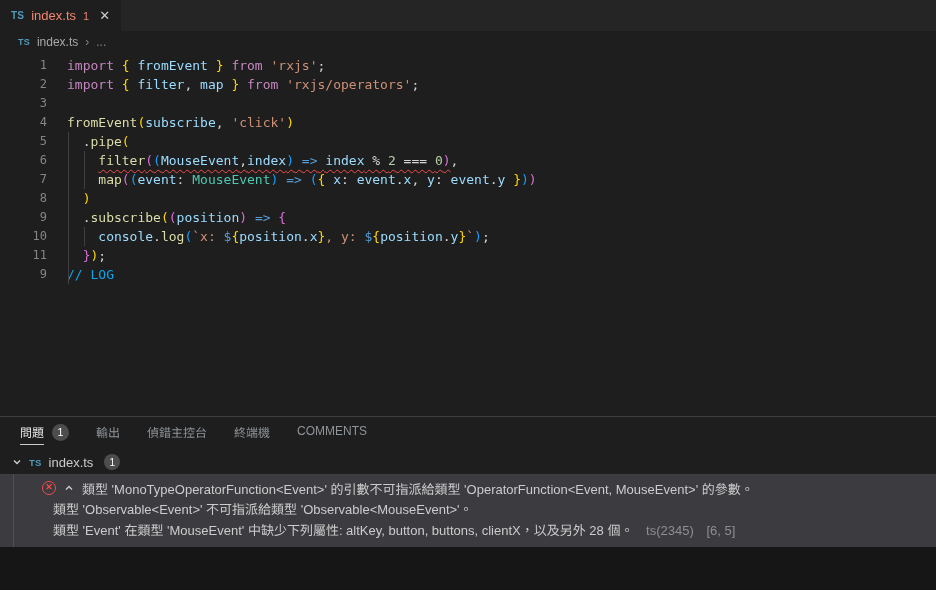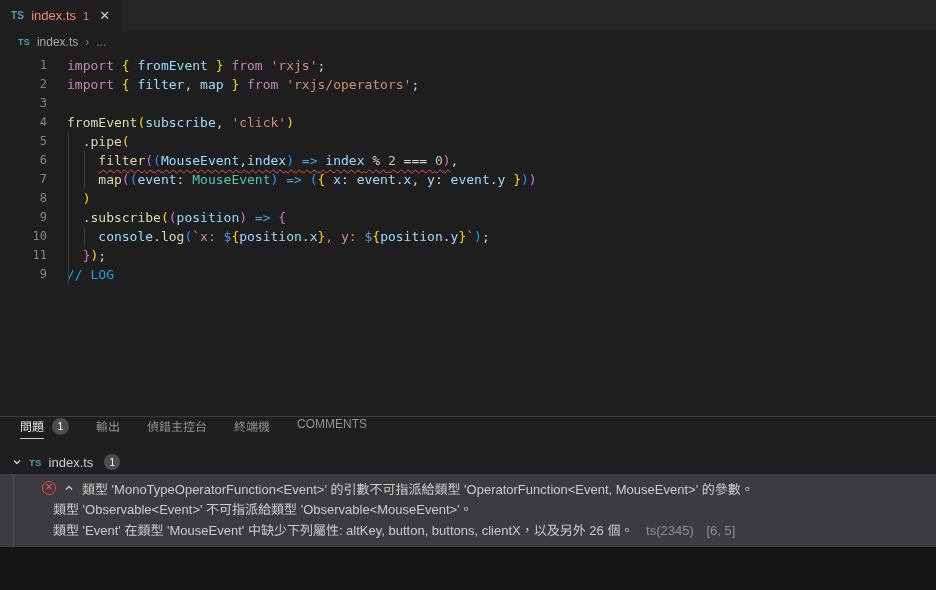--- a/index.html
+++ b/index.html
@@ -45,21 +45,21 @@
   .seg.b1 { color: #ffd700; }
   .seg.b2 { color: #da70d6; }
   .seg.b3 { color: #179fff; }
   .seg.sq { text-decoration: underline wavy #f14c4c 1px; text-underline-offset: 4px; }
   .guide { position: absolute; width: 1px; background: #404040; }
   .cursor { display: inline-block; width: 1.5px; height: 15px; background: #d7d7d7;
             vertical-align: -3px; margin-left: 1px; }
   .spacer { flex: none; height: 19px; }
   
   .panel { border-top: 1px solid #3d3d42; flex: none; background: #1e1e1e; }
-  .panel-tabs { height: 34px; display: flex; align-items: flex-start; padding-left: 20px; }
+  .panel-tabs { height: 34px; display: flex; align-items: center; padding-left: 20px; }
   .ptab { display: flex; align-items: center; gap: 8px; margin-right: 27px;
           font-size: 12px; color: #8f9499; cursor: pointer; }
   .ptab .plabel { padding-bottom: 4px; border-bottom: 1px solid transparent; }
   .ptab.active { color: #e7e7e7; }
   .ptab.active .plabel { border-bottom-color: #cccccc; }
   .pbadge { background: #4d4d4d; color: #ffffff; border-radius: 50%;
             width: 17px; height: 17px; font-size: 10.5px;
             display: flex; align-items: center; justify-content: center; margin-bottom: 3px; }
   .tree-row { height: 23px; display: flex; align-items: center; gap: 7px;
               padding-left: 12px; font-size: 13px; color: #cccccc; }
@@ -154,20 +154,20 @@
     <div class="tree-guide"></div>
     <div class="err-row1">
       <span class="err-icon">✕</span>
       <svg class="chev" width="10" height="10" viewBox="0 0 10 10">
           <polyline points="2,6.5 5,3.5 8,6.5"></polyline>
         </svg>
       <span>類型 'MonoTypeOperatorFunction&lt;Event&gt;' 的引數不可指派給類型 'OperatorFunction&lt;Event, MouseEvent&gt;' 的參數。</span>
     </div>
     <div class="err-sub">類型 'Observable&lt;Event&gt;' 不可指派給類型 'Observable&lt;MouseEvent&gt;'。</div>
     <div class="err-sub">
-      <span>類型 'Event' 在類型 'MouseEvent' 中缺少下列屬性: altKey, button, buttons, clientX，以及另外 26 個。</span>
+      <span>類型 'Event' 在類型 'MouseEvent' 中缺少下列屬性: altKey, button, buttons, clientX，以及另外 28 個。</span>
       <span class="err-dim">ts(2345)</span>
       <span class="err-dim">[6, 5]</span>
     </div>
   </div>
 </div>
 
 <div class="panel-empty"></div>
 
 </body></html>

